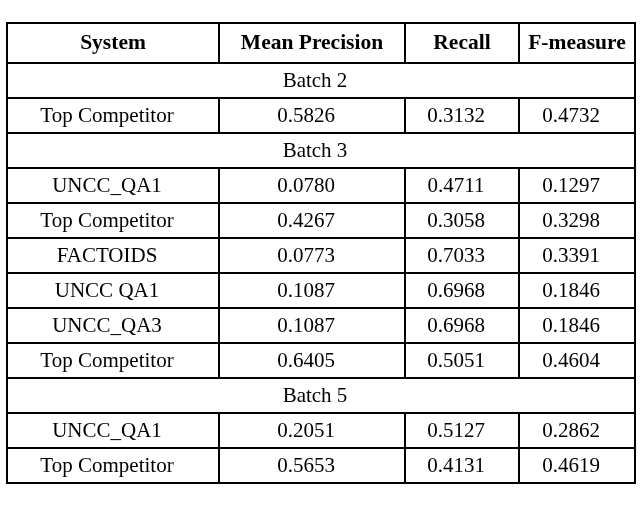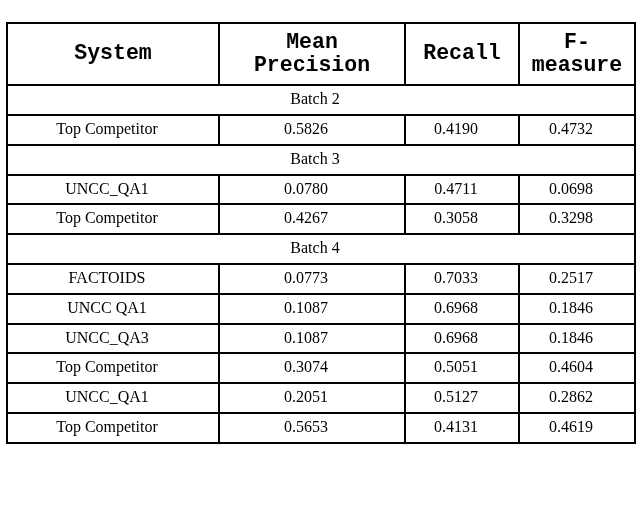--- a/index.html
+++ b/index.html
@@ -24,30 +24,29 @@
   table.results {
     border-collapse: collapse;
     width: 628px;
     margin: 0 auto;
     table-layout: fixed;
   }
   table.results td, table.results th {
     border: 2px solid #000000;
     text-align: center;
     vertical-align: middle;
-    font-size: 16px;
+    font-size: 21px;
     line-height: 1.05;
     padding: 5px 14px 6px 2px;
     font-family: "Liberation Serif", serif;
   }
   table.results th {
     font-weight: bold;
     font-size: 21.5px;
     padding: 7px 2px 8px 2px;
-    font-family: Liberation Mono, monospace;
   }
   td.batch-label {
     border-left: 2px solid #000000;
     border-right: 2px solid #000000;
     border-top: none;
     border-bottom: none;
     padding: 6px 2px 7px 2px;
     font-size: 21px;
   }
   
@@ -76,68 +75,68 @@
       </tr>
     </thead>
     <tbody>
 
       <tr>
         <td class="batch-label" colspan="4">Batch 2</td>
       </tr>
       <tr>
         <td>Top Competitor</td>
         <td>0.5826</td>
-        <td>0.4190</td>
+        <td>0.3132</td>
         <td>0.4732</td>
       </tr>
 
       <tr>
         <td class="batch-label" colspan="4">Batch 3</td>
       </tr>
       <tr>
         <td>UNCC_QA1</td>
         <td>0.0780</td>
         <td>0.4711</td>
-        <td>0.0698</td>
+        <td>0.1297</td>
       </tr>
       <tr>
         <td>Top Competitor</td>
         <td>0.4267</td>
         <td>0.3058</td>
         <td>0.3298</td>
       </tr>
 
       <tr>
-        <td class="batch-label" colspan="4">Batch 4</td>
-      </tr>
-      <tr>
         <td>FACTOIDS</td>
         <td>0.0773</td>
         <td>0.7033</td>
-        <td>0.2517</td>
+        <td>0.3391</td>
       </tr>
       <tr>
         <td>UNCC QA1</td>
         <td>0.1087</td>
         <td>0.6968</td>
         <td>0.1846</td>
       </tr>
       <tr>
         <td>UNCC_QA3</td>
         <td>0.1087</td>
         <td>0.6968</td>
         <td>0.1846</td>
       </tr>
       <tr>
         <td>Top Competitor</td>
-        <td>0.3074</td>
+        <td>0.6405</td>
         <td>0.5051</td>
         <td>0.4604</td>
       </tr>
 
+      <tr>
+        <td class="batch-label" colspan="4">Batch 5</td>
+      </tr>
       <tr>
         <td>UNCC_QA1</td>
         <td>0.2051</td>
         <td>0.5127</td>
         <td>0.2862</td>
       </tr>
       <tr>
         <td>Top Competitor</td>
         <td>0.5653</td>
         <td>0.4131</td>

